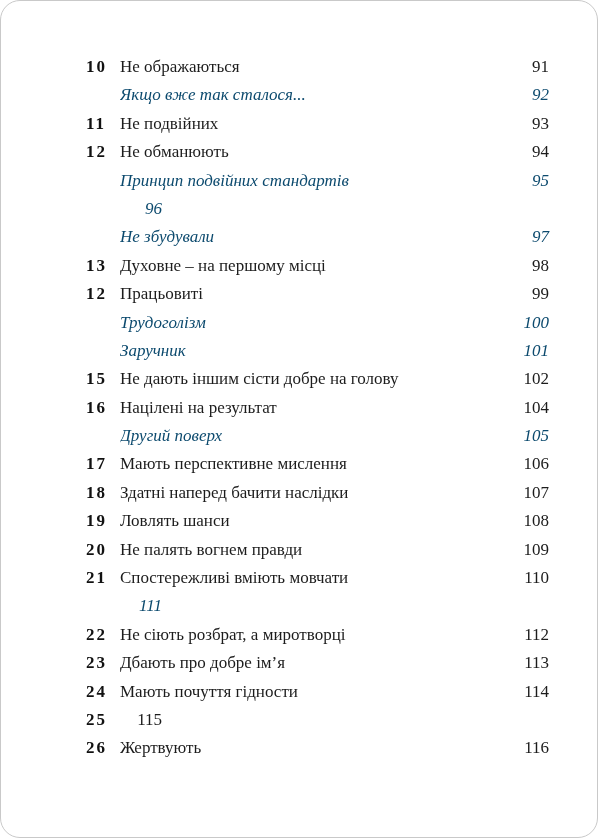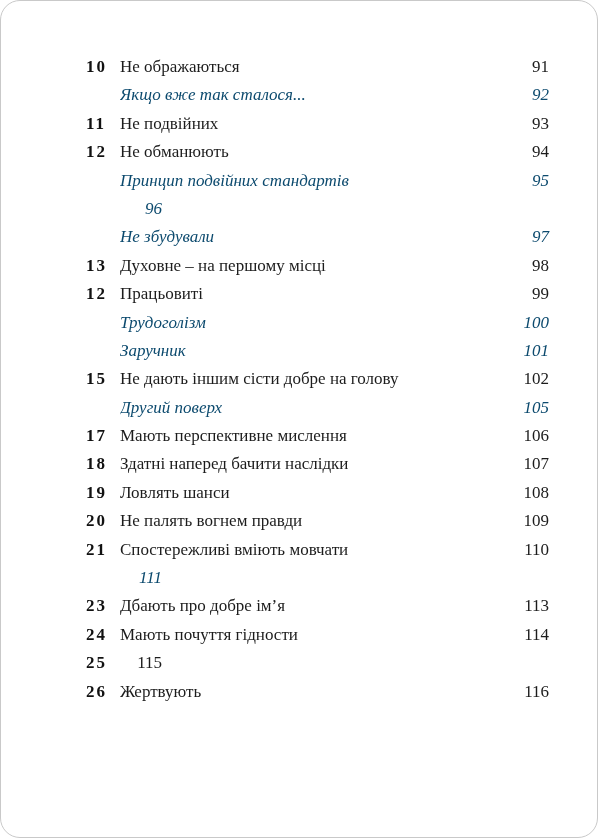--- a/index.html
+++ b/index.html
@@ -116,20 +116,25 @@
       <div class="row sub">
         <span class="num"></span>
         <span class="title">Заручник</span>
         <span class="pageno">101</span>
       </div>
       <div class="row">
         <span class="num">15</span>
         <span class="title">Не дають іншим сісти добре на голову</span>
         <span class="pageno">102</span>
       </div>
+      <div class="row">
+        <span class="num">16</span>
+        <span class="title">Націлені на результат</span>
+        <span class="pageno">104</span>
+      </div>
       <div class="row sub">
         <span class="num"></span>
         <span class="title">Другий поверх</span>
         <span class="pageno">105</span>
       </div>
       <div class="row">
         <span class="num">17</span>
         <span class="title">Мають перспективне мислення</span>
         <span class="pageno">106</span>
       </div>
@@ -151,20 +156,25 @@
       <div class="row">
         <span class="num">21</span>
         <span class="title">Спостережливі вміють мовчати</span>
         <span class="pageno">110</span>
       </div>
       <div class="row sub">
         <span class="num"></span>
         <span class="pageno">111</span>
       </div>
       <div class="row">
+        <span class="num">22</span>
+        <span class="title">Не сіють розбрат, а миротворці</span>
+        <span class="pageno">112</span>
+      </div>
+      <div class="row">
         <span class="num">23</span>
         <span class="title">Дбають про добре ім’я</span>
         <span class="pageno">113</span>
       </div>
       <div class="row">
         <span class="num">24</span>
         <span class="title">Мають почуття гідности</span>
         <span class="pageno">114</span>
       </div>
       <div class="row">

